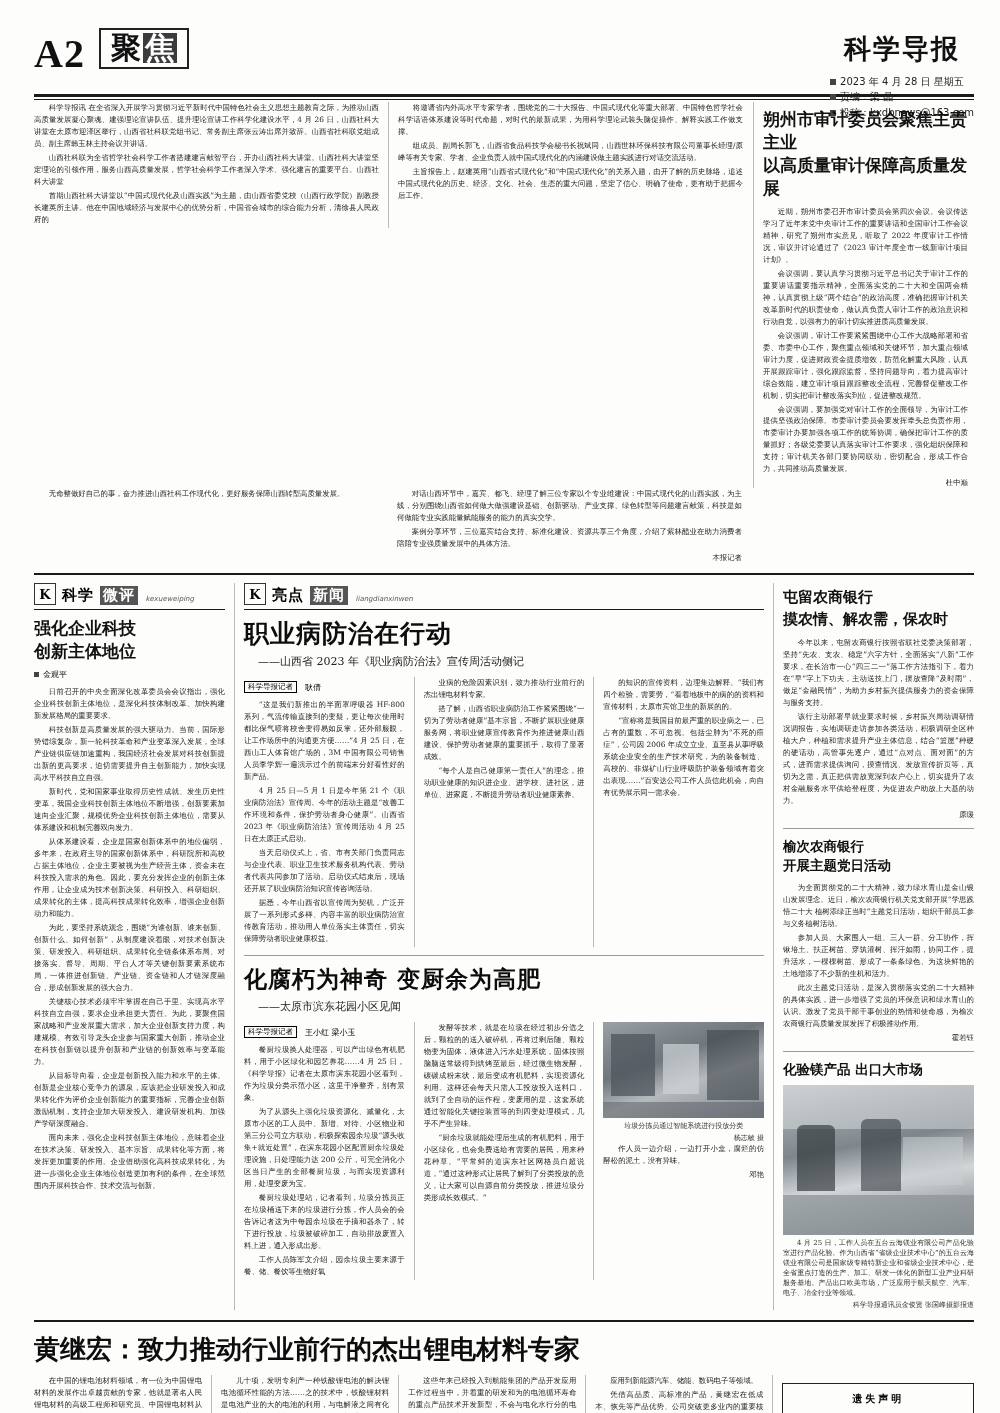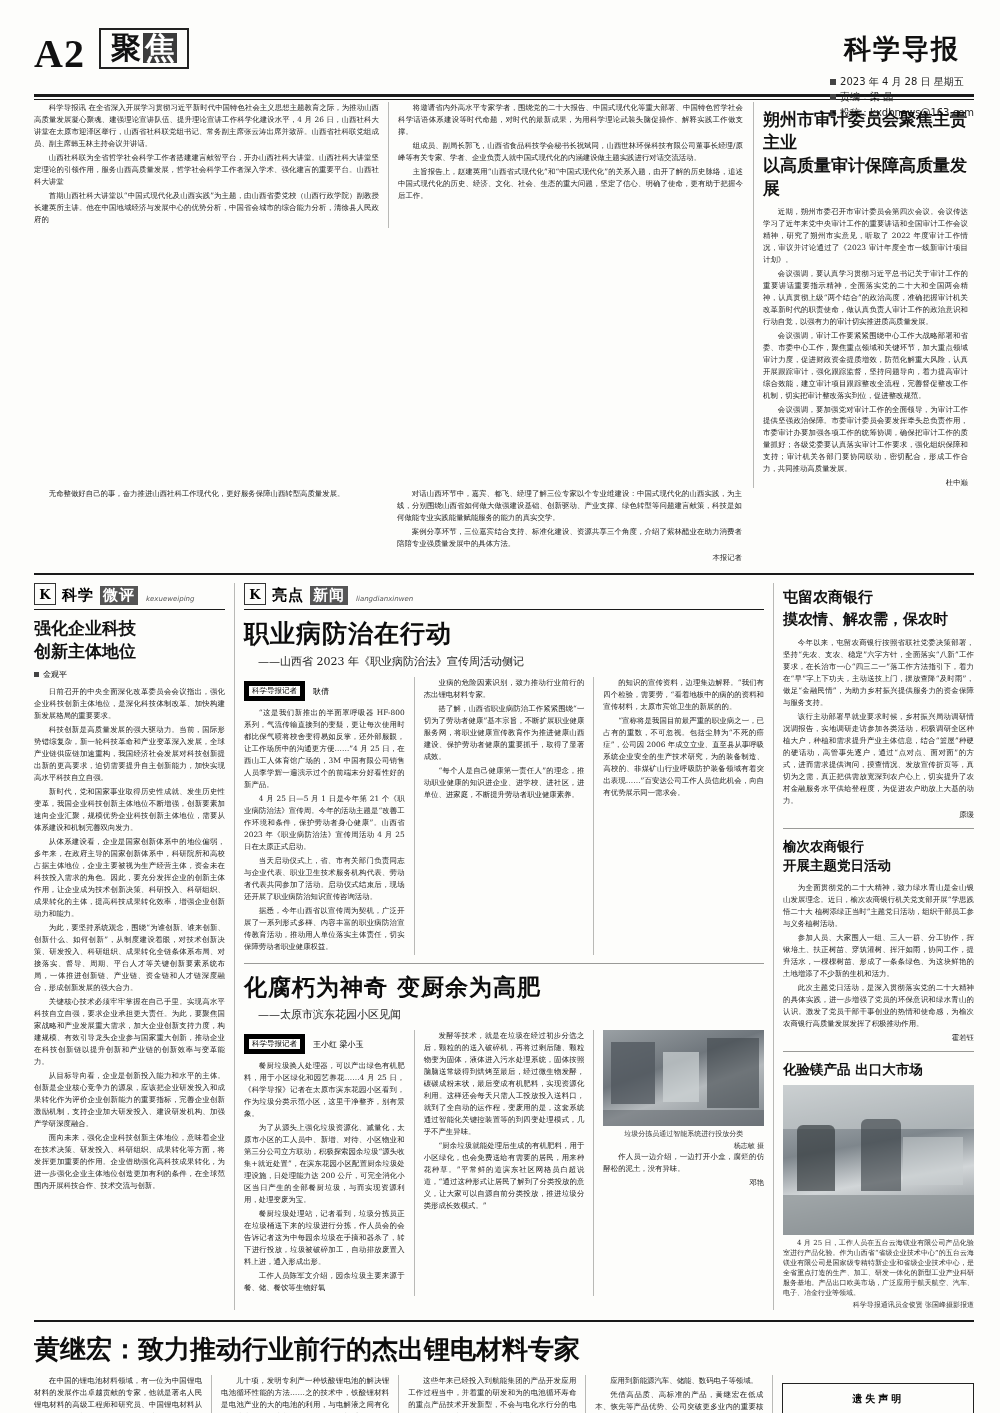--- a/index.html
+++ b/index.html
@@ -60,21 +60,21 @@
   .author-line .sq{width:5px;height:5px;}
 
   .big-head{
     font-family:"DejaVu Serif","Liberation Serif",serif;font-weight:bold;font-size:25px;letter-spacing:1px;margin:2px 0 4px 0;color:#0d0d0d;
   }
   .big-head2{
     font-family:"DejaVu Serif","Liberation Serif",serif;font-weight:bold;font-size:23px;letter-spacing:1px;margin:2px 0 4px 0;color:#0d0d0d;
   }
   .deck{font-family:"DejaVu Serif","Liberation Serif",serif;font-size:11px;color:#222;margin:0 0 8px 14px;}
   .reporter{font-family:"DejaVu Serif","Liberation Serif",serif;font-size:8px;margin:4px 0 6px 0;display:flex;gap:8px;align-items:center;}
-  .reporter .tagbox{border:5px solid #000000;padding:0 3px;font-size:7.5px;}
+  .reporter .tagbox{border:1px solid #000000;padding:0 3px;font-size:7.5px;}
 
   .rtitle{
     font-family:"DejaVu Serif","Liberation Serif",serif;font-weight:bold;font-size:15px;line-height:1.45;margin:4px 0 6px 0;color:#111;
   }
   .rtitle.s{font-size:13.5px;}
 
   
   .photo{position:relative;background:#8d9196;overflow:hidden;}
   .caption{font-family:"DejaVu Serif","Liberation Serif",serif;font-size:7px;color:#333;margin-top:3px;text-align:center;}
   .photo-credit{font-family:"DejaVu Serif","Liberation Serif",serif;font-size:7px;color:#333;text-align:right;margin-top:2px;}
@@ -189,21 +189,21 @@
         <span class="sq"></span>
         <span>金观平</span>
       </div>
       <p class="body-txt">日前召开的中央全面深化改革委员会会议指出，强化企业科技创新主体地位，是深化科技体制改革、加快构建新发展格局的重要要求。</p>
       <p class="body-txt">科技创新是高质量发展的强大驱动力。当前，国际形势错综复杂，新一轮科技革命和产业变革深入发展，全球产业链供应链加速重构，我国经济社会发展对科技创新提出新的更高要求，迫切需要提升自主创新能力，加快实现高水平科技自立自强。</p>
       <p class="body-txt">新时代，党和国家事业取得历史性成就、发生历史性变革，我国企业科技创新主体地位不断增强，创新要素加速向企业汇聚，规模优势企业科技创新主体地位，需要从体系建设和机制完善双向发力。</p>
       <p class="body-txt">从体系建设看，企业是国家创新体系中的地位偏弱，多年来，在政府主导的国家创新体系中，科研院所和高校占据主体地位，企业主要被视为生产经营主体，资金未在科技投入需求的角色。因此，要充分发挥企业的创新主体作用，让企业成为技术创新决策、科研投入、科研组织、成果转化的主体，提高科技成果转化效率，增强企业创新动力和能力。</p>
       <p class="body-txt">为此，要坚持系统观念，围绕“为谁创新、谁来创新、创新什么、如何创新”，从制度建设着眼，对技术创新决策、研发投入、科研组织、成果转化全链条体系布局、对接落实、督导、周期、平台人才等关键创新要素系统布局，一体推进创新链、产业链、资金链和人才链深度融合，形成创新发展的强大合力。</p>
       <p class="body-txt">关键核心技术必须牢牢掌握在自己手里。实现高水平科技自立自强，要求企业承担更大责任。为此，要聚焦国家战略和产业发展重大需求，加大企业创新支持力度，构建规模、有效引导龙头企业参与国家重大创新，推动企业在科技创新链以提升创新和产业链的创新效率与变革能力。</p>
       <p class="body-txt">从目标导向看，企业是创新投入能力和水平的主体。创新是企业核心竞争力的源泉，应该把企业研发投入和成果转化作为评价企业创新能力的重要指标，完善企业创新激励机制，支持企业加大研发投入、建设研发机构、加强产学研深度融合。</p>
-      <p class="body-txt">面向未来，强化企业科技创新主体地位，意味着企业在技术决策、研发投入、科研组织、成果转化等方面，将发挥更加重要的作用。企业借助强化高科技成果转化，为进一步强化企业主体地位创造更加有利的条件，在全球范围内开展科技合作、技术交流与创新。</p>
+      <p class="body-txt">面向未来，强化企业科技创新主体地位，意味着企业在技术决策、研发投入、基本宗旨、成果转化等方面，将发挥更加重要的作用。企业借助强化高科技成果转化，为进一步强化企业主体地位创造更加有利的条件，在全球范围内开展科技合作、技术交流与创新。</p>
     </div>
 
     <div class="colsep"></div>
 
     <div class="col" style="width:520px;">
       <div class="seclabel">
         <div class="kbox">K</div>
         <span class="t1">亮点</span>
         <span class="t2">新闻</span>
         <span class="py">liangdianxinwen</span>

